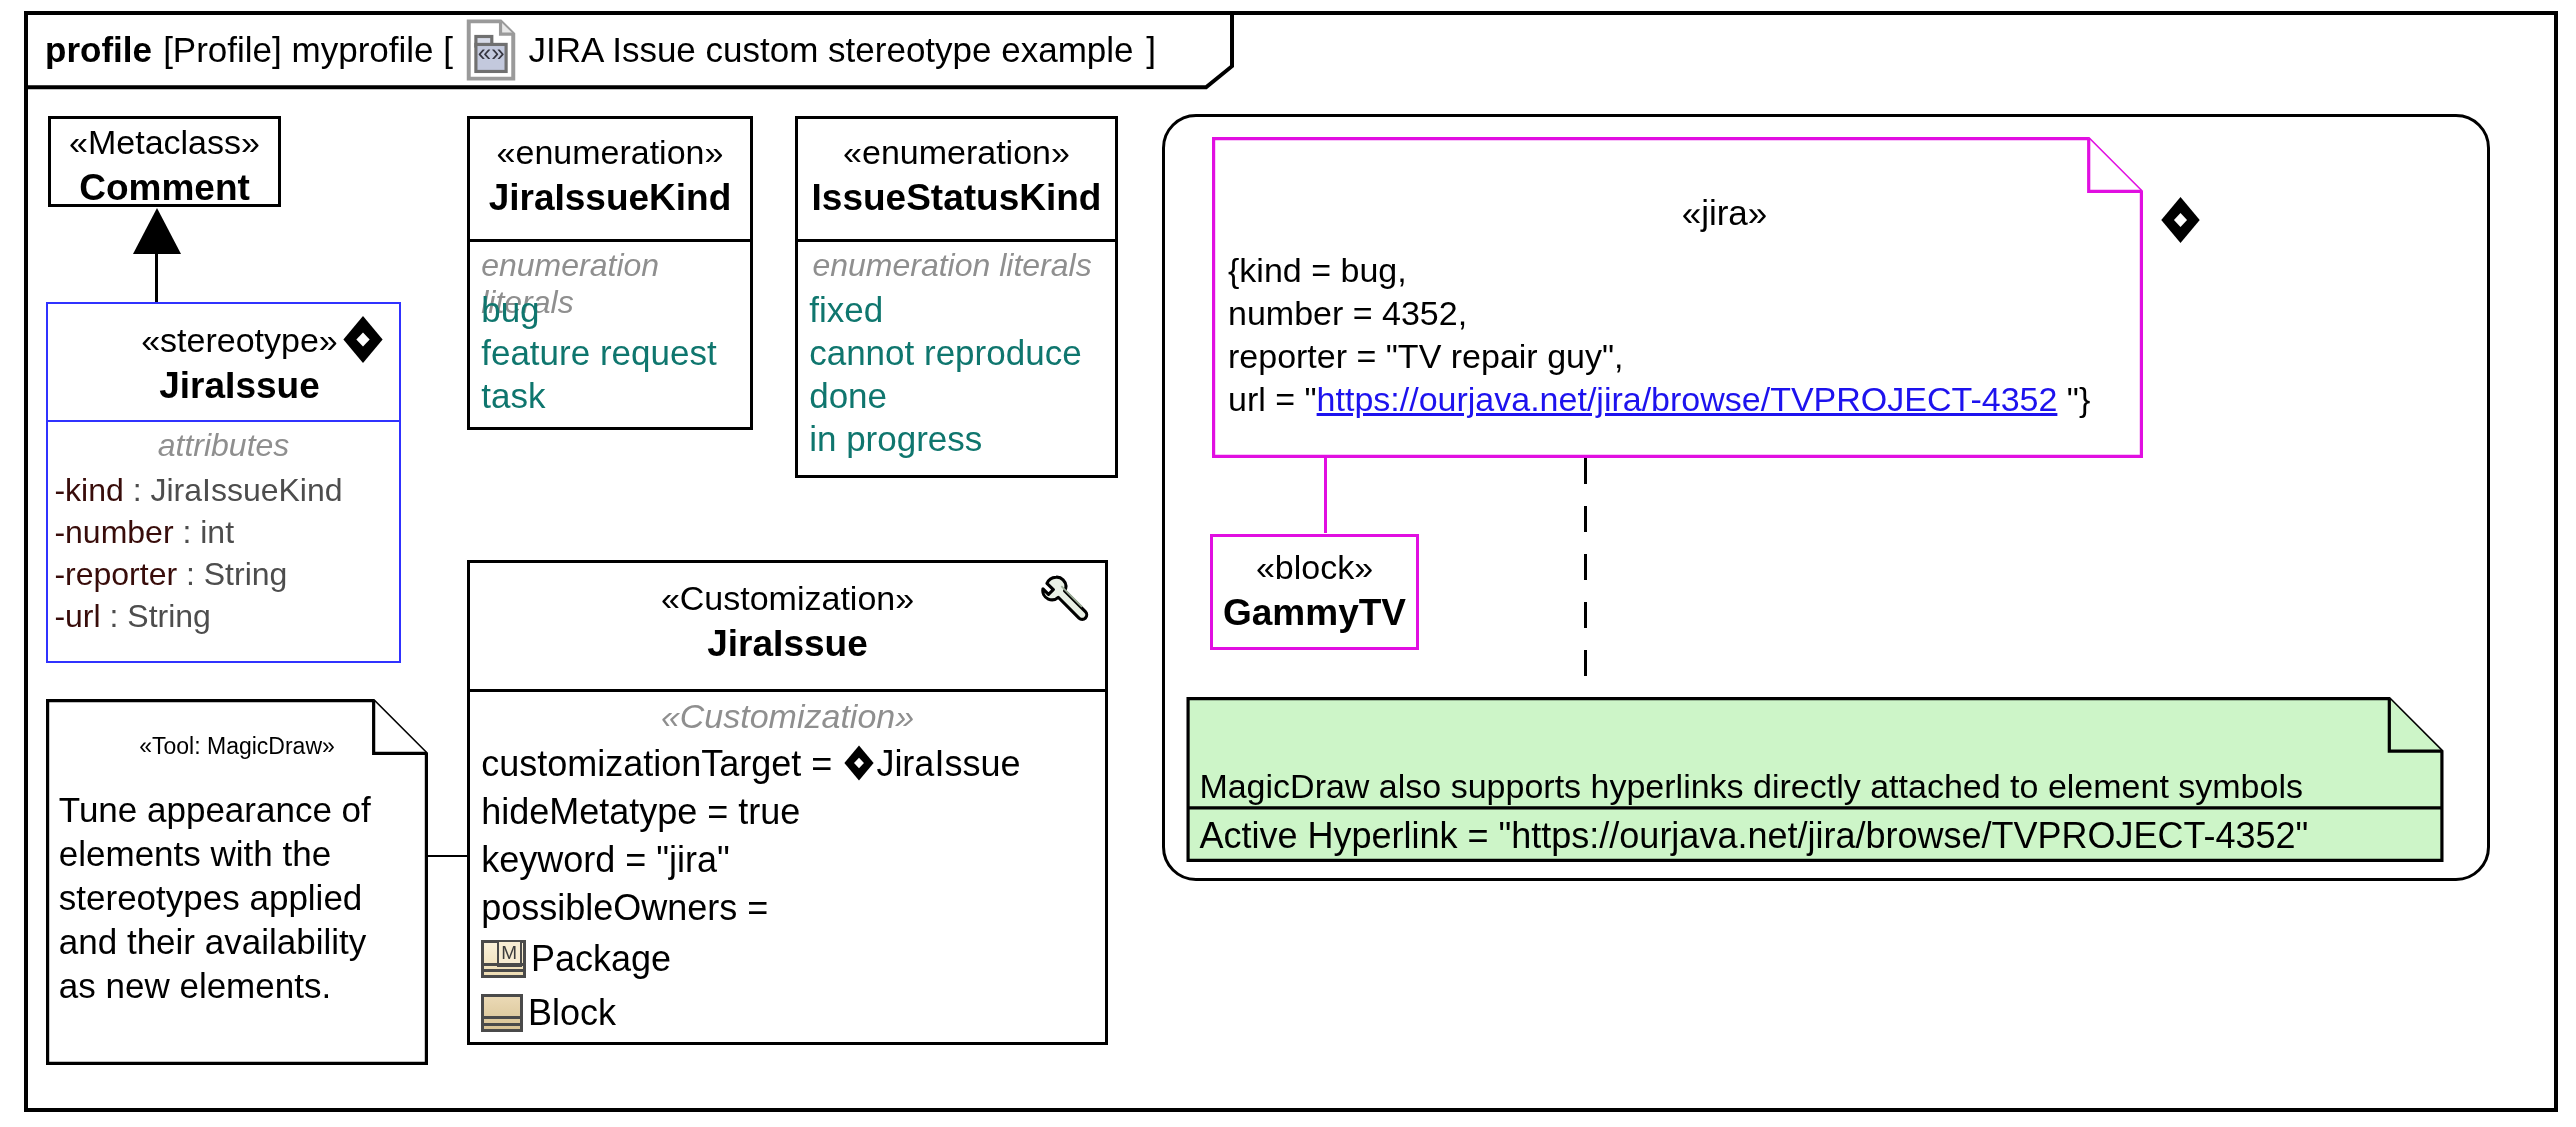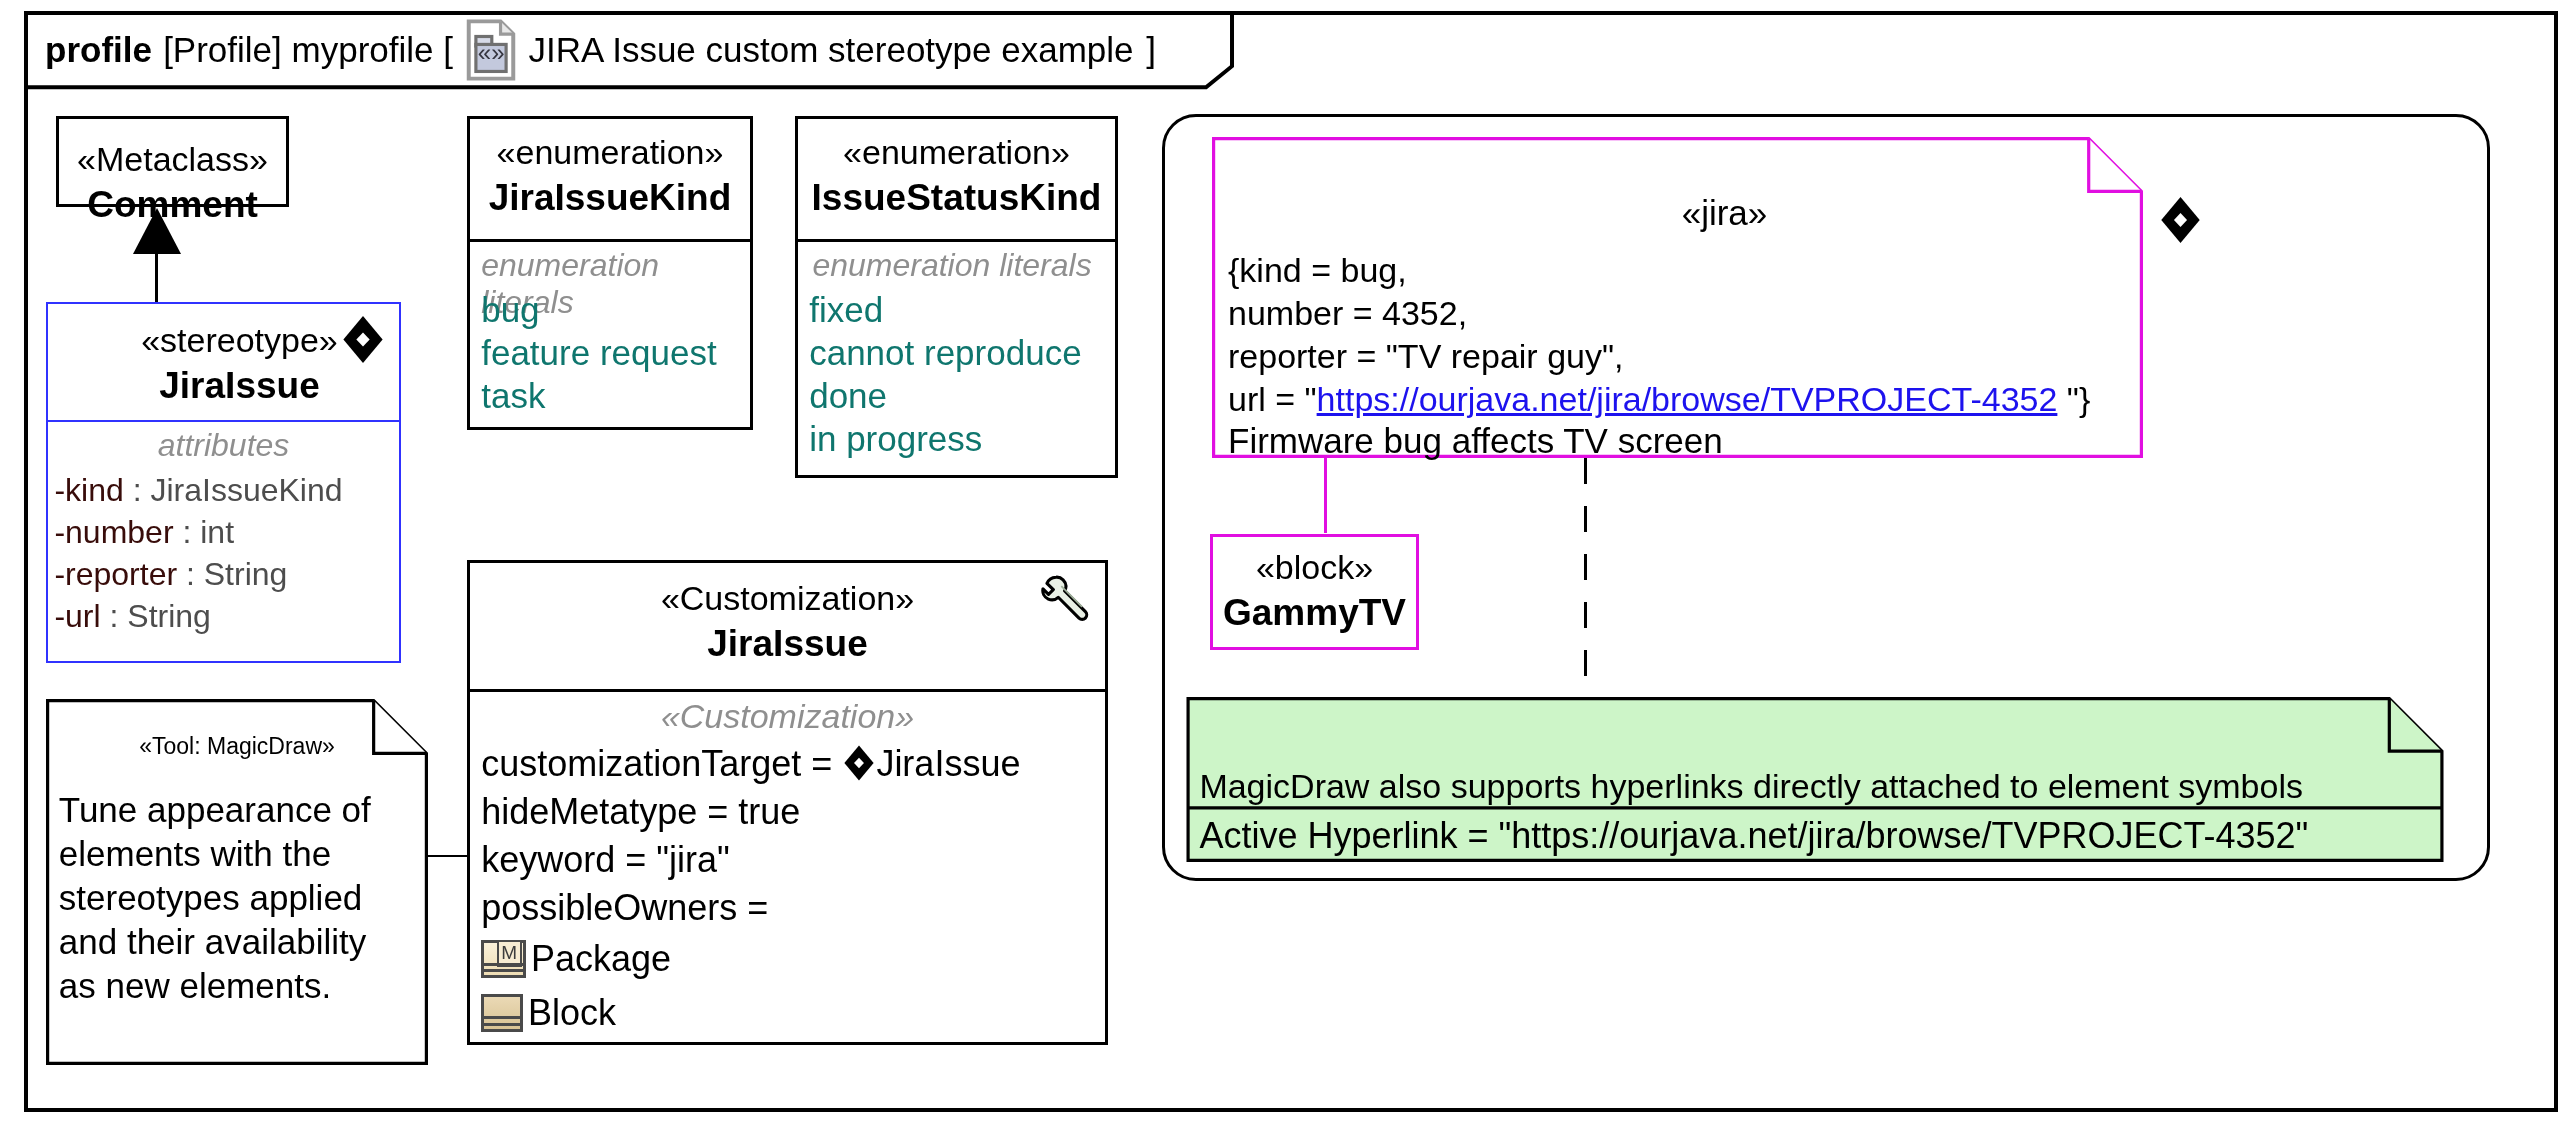--- a/index.html
+++ b/index.html
@@ -48,21 +48,21 @@
           <rect x="12" y="32" width="38" height="34" fill="#c3c9dd" stroke="#707070" stroke-width="4"></rect>
         </svg>
         <span style="position:absolute;left:10.4px;top:21px;width:30px;height:27px;display:flex;align-items:center;justify-content:center;font-size:24px;color:#35353f;">«»</span>
       </span>
       <span>JIRA Issue custom stereotype example</span>
       <span style="width:12.8px;"></span>
       <span>]</span>
     </div>
   </div>
 
-  <div class="abs box center" style="left:48px;top:116px;width:233px;height:91px;padding-top:18px;margin-left:8px;">
+  <div class="abs box center" style="left:48px;top:116px;width:233px;height:91px;padding-top:1px;">
     <div class="st-line">«Metaclass»</div>
     <div class="nm-line">Comment</div>
   </div>
 
   <div class="abs" style="left:133px;top:208px;width:0;height:0;border-left:24px solid transparent;border-right:24px solid transparent;border-bottom:46px solid #000;"></div>
   <div class="abs" style="left:155px;top:252px;width:3.2px;height:51px;background:#000;"></div>
 
   <div class="abs" style="left:46px;top:302px;width:355px;height:361px;border:2.4px solid #3032ff;background:#fff;">
     <div class="center" style="padding-top:14.4px;padding-left:32px;">
       <div class="st-line">«stereotype»</div>
@@ -184,21 +184,20 @@
       </svg>
     </span>
     <div class="note-text" style="left:16px;top:112px;font-size:34px;line-height:43px;">
       <div>{kind = bug,</div>
       <div>number = 4352,</div>
       <div>reporter = "TV repair guy",</div>
       <div class="row">
         <span>url = "</span><a class="link" href="#">https://ourjava.net/jira/browse/TVPROJECT-4352</a><span> "}</span>
       </div>
     </div>
-    <div class="note-text" style="left:16px;top:284px;font-size:35px;">Firmware bug affects TV screen</div>
   </div>
 
   <div class="abs" style="left:1324px;top:458px;width:3.2px;height:75px;background:#e10fe1;"></div>
 
   <div class="abs center" style="left:1210px;top:534px;width:209px;height:116px;border:3.2px solid #e10fe1;background:#fff;padding-top:8px;">
     <div class="st-line">«block»</div>
     <div class="nm-line">GammyTV</div>
   </div>
 
   <div class="abs" style="left:1584px;top:458px;width:3.2px;height:239px;background:repeating-linear-gradient(to bottom,#000 0 25.6px,transparent 25.6px 48px);"></div>

